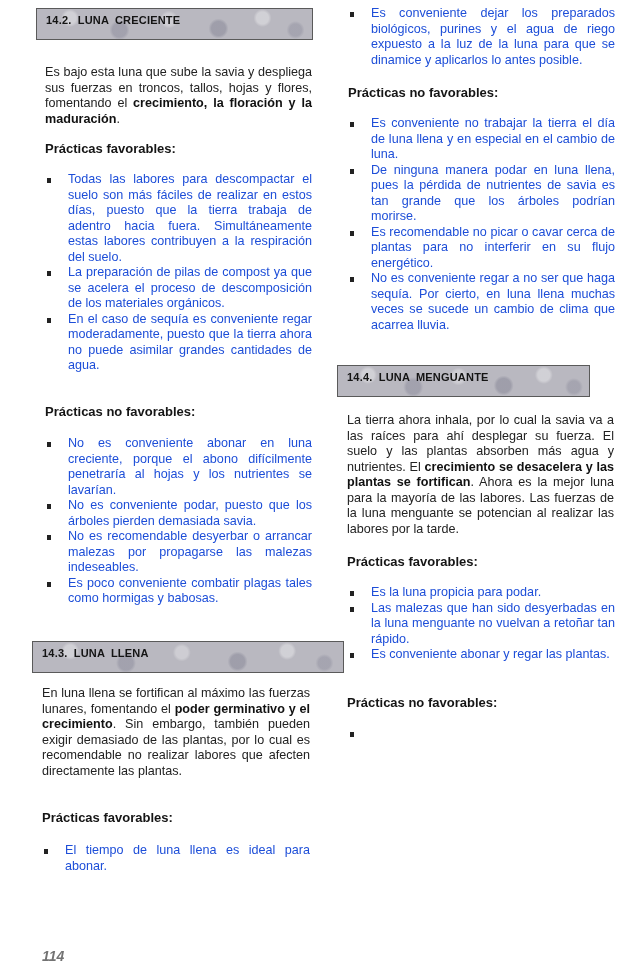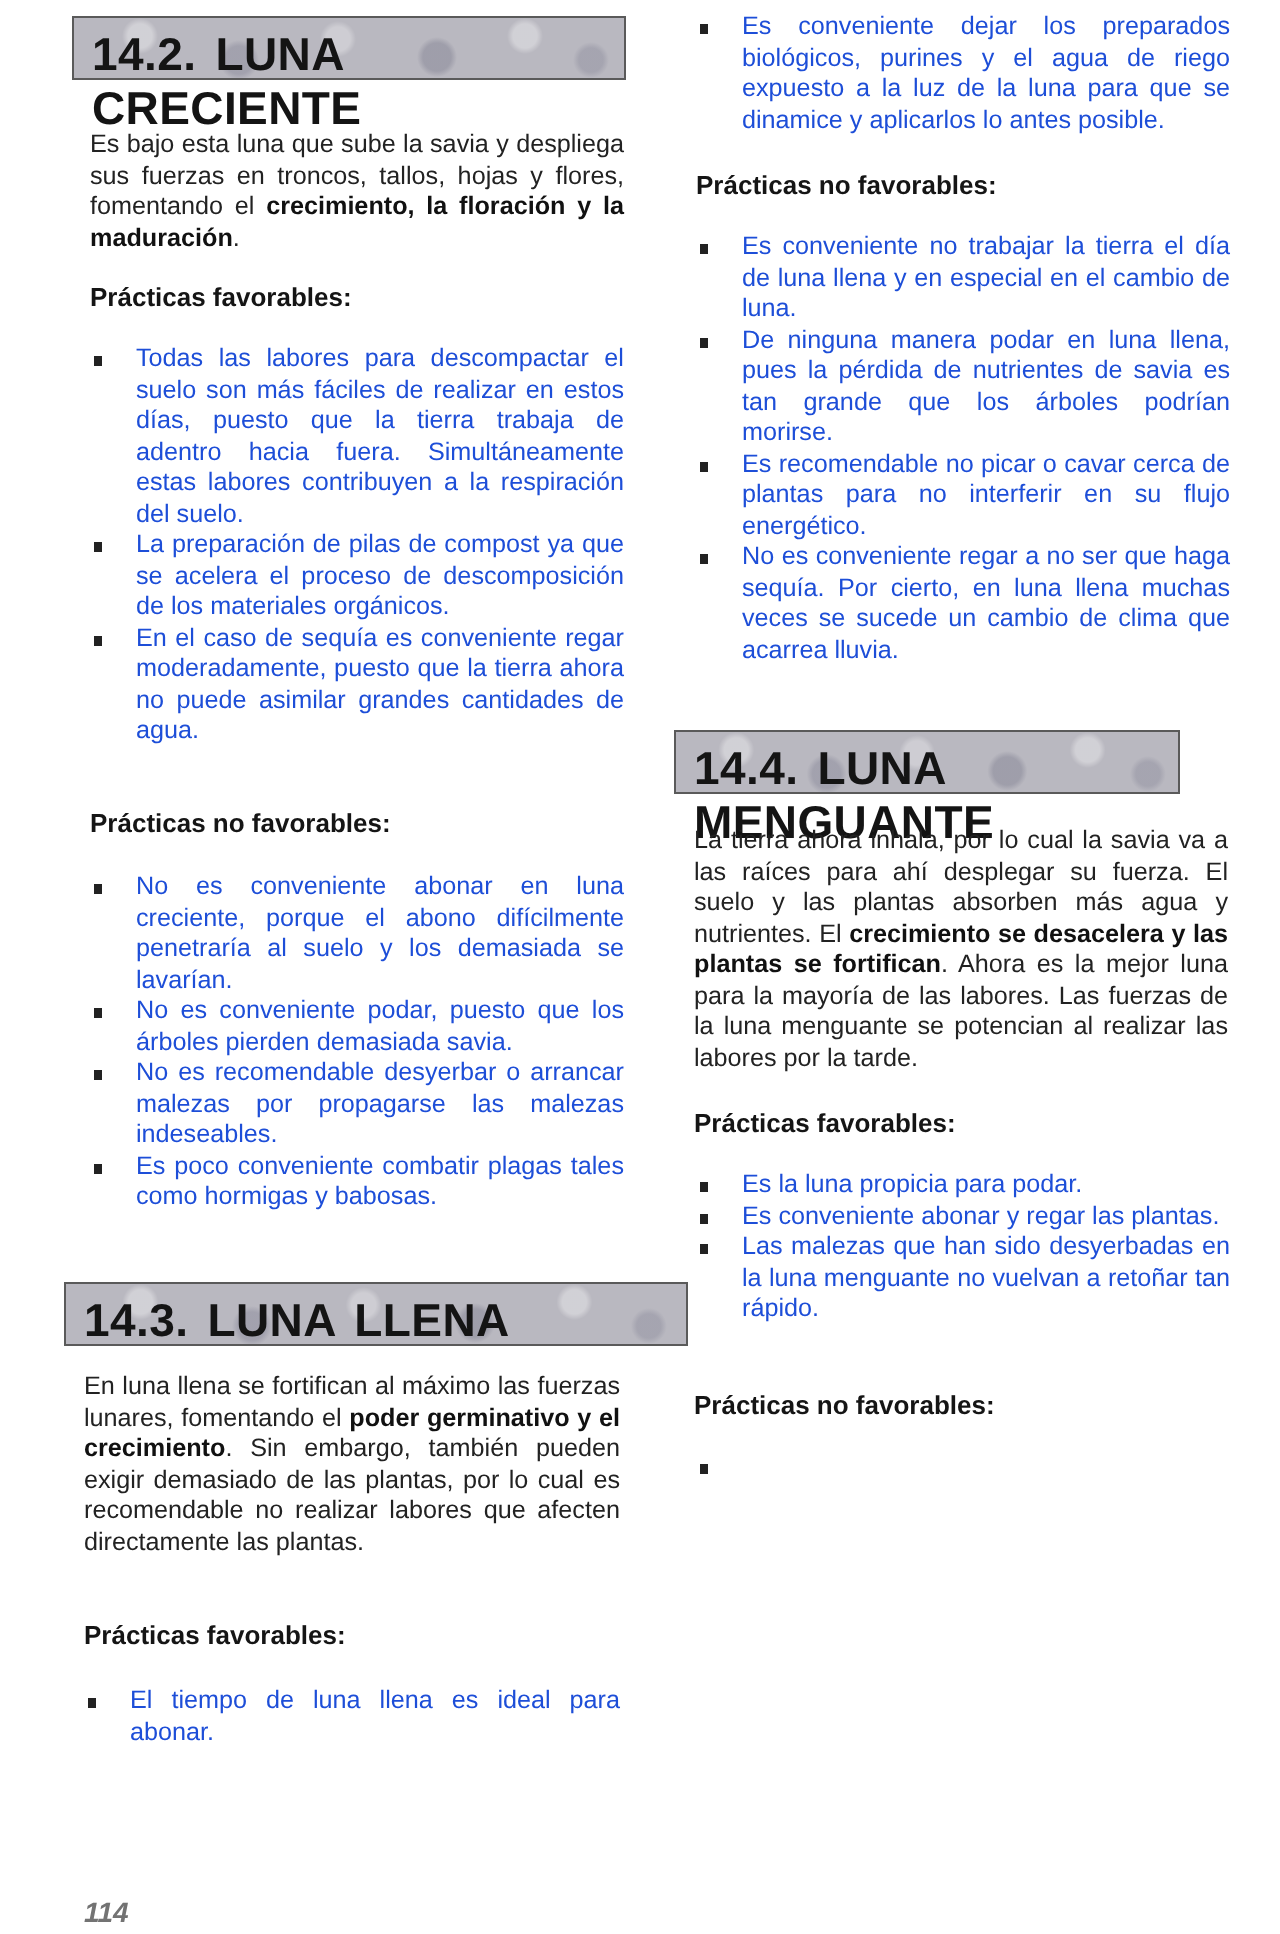--- a/index.html
+++ b/index.html
@@ -17,21 +17,21 @@
       radial-gradient(circle at 48% 35%, rgba(255,255,255,0.30) 0 6px, transparent 9px),
       radial-gradient(circle at 66% 65%, rgba(110,110,130,0.35) 0 7px, transparent 10px),
       radial-gradient(circle at 82% 30%, rgba(255,255,255,0.35) 0 6px, transparent 9px),
       radial-gradient(circle at 94% 70%, rgba(120,120,140,0.30) 0 6px, transparent 9px),
       #b9b8c0;
     box-sizing:border-box;
   }
   .hdr span {
     position:absolute; left:9px; top:5px;
     font-family:"Liberation Sans", sans-serif;
-    font-weight:bold; font-size:23px; letter-spacing:0.2px; color:#141414;
+    font-weight:bold; font-size:11px; letter-spacing:0.2px; color:#141414;
     word-spacing:3px;
   }
   .para {
     position:absolute; font-size:12.6px; line-height:15.5px; text-align:justify;
     color:#222;
   }
   .para b { color:#111; }
   .sub {
     position:absolute; font-size:13px; font-weight:bold; color:#151515;
   }
@@ -63,21 +63,21 @@
 
 <ul class="bl" style="left:45px; top:172px; width:267px;">
   <li style="padding-left:23px;"><i class="dot" style="left:2px;"></i><span>Todas las labores para descompactar el suelo son más fáciles de realizar en estos días, puesto que la tierra trabaja de adentro hacia fuera. Simultáneamente estas labores contribuyen a la respiración del suelo.</span></li>
   <li style="padding-left:23px;"><i class="dot" style="left:2px;"></i><span>La preparación de pilas de compost ya que se acelera el proceso de descomposición de los materiales orgánicos.</span></li>
   <li style="padding-left:23px;"><i class="dot" style="left:2px;"></i><span>En el caso de sequía es conveniente regar moderadamente, puesto que la tierra ahora no puede asimilar grandes cantidades de agua.</span></li>
 </ul>
 
 <div class="sub" style="left:45px; top:404px;">Prácticas no favorables:</div>
 
 <ul class="bl" style="left:45px; top:436px; width:267px;">
-  <li style="padding-left:23px;"><i class="dot" style="left:2px;"></i><span>No es conveniente abonar en luna creciente, porque el abono difícilmente penetraría al suelo y los demasiada se lavarían.</span></li>
+  <li style="padding-left:23px;"><i class="dot" style="left:2px;"></i><span>No es conveniente abonar en luna creciente, porque el abono difícilmente penetraría al hojas y los nutrientes se lavarían.</span></li>
   <li style="padding-left:23px;"><i class="dot" style="left:2px;"></i><span>No es conveniente podar, puesto que los árboles pierden demasiada savia.</span></li>
   <li style="padding-left:23px;"><i class="dot" style="left:2px;"></i><span>No es recomendable desyerbar o arrancar malezas por propagarse las malezas indeseables.</span></li>
   <li style="padding-left:23px;"><i class="dot" style="left:2px;"></i><span>Es poco conveniente combatir plagas tales como hormigas y babosas.</span></li>
 </ul>
 
 <div class="hdr" style="left:32px; top:641px; width:312px;">
   <span>14.3. LUNA LLENA</span>
 </div>
 
 <div class="para" style="left:42px; top:686px; width:268px;">
@@ -110,21 +110,21 @@
 </div>
 
 <div class="para" style="left:347px; top:413px; width:267px;">
   <span>La tierra ahora inhala, por lo cual la savia va a las raíces para ahí desplegar su fuerza. El suelo y las plantas absorben más agua y nutrientes. El </span><b>crecimiento se desacelera y las plantas se fortifican</b><span>. Ahora es la mejor luna para la mayoría de las labores. Las fuerzas de la luna menguante se potencian al realizar las labores por la tarde.</span>
 </div>
 
 <div class="sub" style="left:347px; top:554px;">Prácticas favorables:</div>
 
 <ul class="bl" style="left:348px; top:585px; width:267px;">
   <li style="padding-left:23px;"><i class="dot" style="left:2px;"></i><span>Es la luna propicia para podar.</span></li>
+  <li style="padding-left:23px;"><i class="dot" style="left:2px;"></i><span>Las malezas que han sido desyerbadas en la luna menguante no vuelvan a retoñar tan rápido.</span></li>
   <li style="padding-left:23px;"><i class="dot" style="left:2px;"></i><span>Es conveniente abonar y regar las plantas.</span></li>
-  <li style="padding-left:23px;"><i class="dot" style="left:2px;"></i><span>Las malezas que han sido desyerbadas en la luna menguante no vuelvan a retoñar tan rápido.</span></li>
 </ul>
 
 <div class="sub" style="left:347px; top:695px;">Prácticas no favorables:</div>
 
 <ul class="bl" style="left:348px; top:726px; width:267px;">
   <li style="padding-left:23px;"><i class="dot" style="left:2px;"></i></li>
 </ul>
 
 </body></html>

